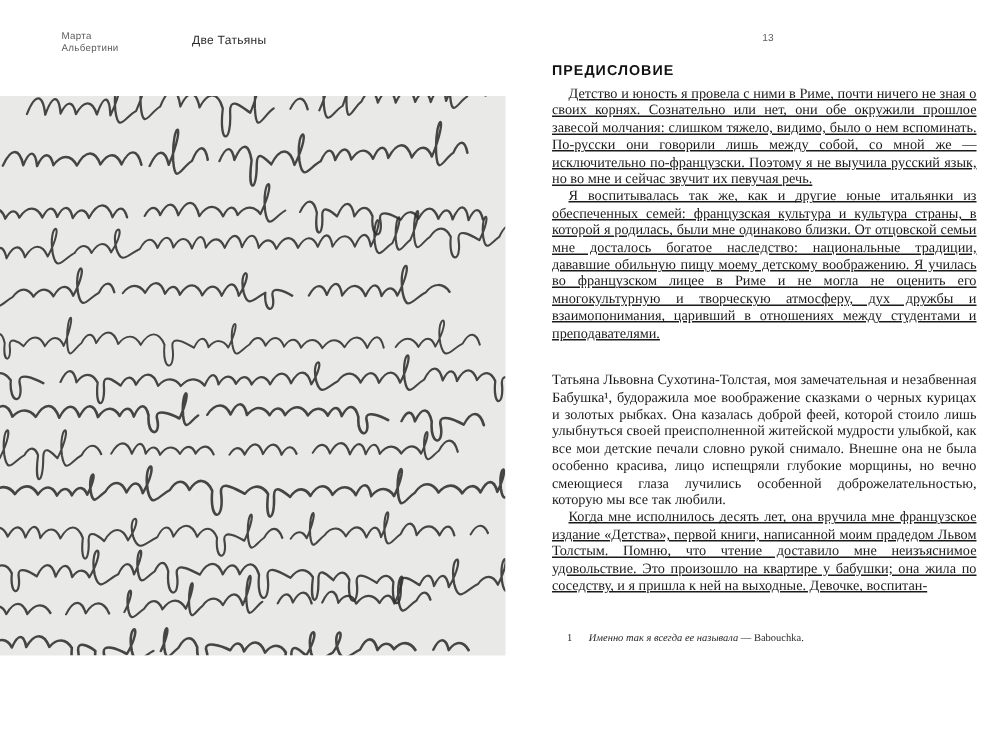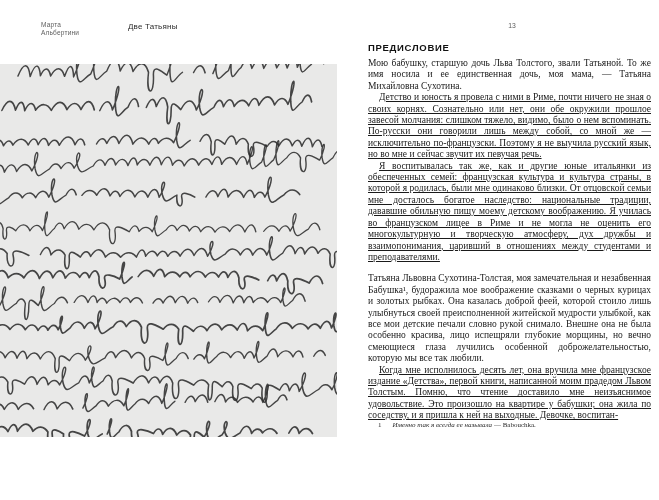--- a/index.html
+++ b/index.html
@@ -38,21 +38,21 @@
     font-family:"Liberation Sans", sans-serif;
     font-size:9.5px;font-weight:bold;letter-spacing:.7px;color:#111111;text-align:center;
   }
   .body-text{
     position:absolute;left:368px;top:58px;width:283px;
     font-size:9.5px;line-height:11.4px;color:#1a1a1a;
     text-align:justify;
   }
   .body-text p{margin:0;}
   .body-text p.indent{text-indent:11px;text-decoration:underline;}
-  .body-text p.section-gap{margin-top:10px;}
+  .body-text p.section-gap{margin-top:20px;}
   .footnote{
     position:absolute;left:368px;top:421px;width:283px;
     font-size:7px;line-height:8.4px;color:#2a2a2a;
     padding-left:10px;box-sizing:border-box;
   }
   .fn-marker{display:inline-block;margin-right:11px;font-style:normal;}
   .fn-italic{font-style:italic;text-align:right;}
   .fn-plain{font-style:normal;}
 </style>
 </head>
@@ -82,21 +82,20 @@
       <path d="M -8 293 c 3.3 -7.2 8.7 -7.2 13.4 0.8 c 3.0 -8.4 7.7 -8.4 11.9 0.5 c 2.5 -9.5 6.5 -9.5 10.0 0.4 c 3.4 -7.6 8.7 -7.6 13.4 0.2 c 3.7 -9.6 9.7 -9.6 14.9 -0.2 c 1.0 17.9 7.8 17.9 4.2 2.0 c -2.1 -8.9 6.3 -3.0 10.4 0 c 3.9 -9.7 10.2 -9.7 15.8 -0.5 c 9.5 -18.8 -4.8 -18.8 3.2 -2.0 c 5.6 10.4 7.9 4.0 15.9 0 c 2.7 -8.6 6.9 -8.6 10.7 -0.5 c 4.0 -9.6 10.3 -9.6 15.9 0.2 c 3.3 -7.3 8.7 -7.3 13.3 0.6 c 1.3 15.6 10.0 15.6 5.3 2.0 c -2.7 -7.8 8.0 -3.0 13.3 0 c 6.4 -22.9 -3.2 -22.9 2.1 -2.0 c 3.7 12.6 5.4 4.0 10.7 0 c 3.1 -7.9 7.9 -7.9 12.2 0.1 m 5.7 0.5 c 2.6 -5.7 6.9 -5.7 10.6 -0.3 c 5.8 -22.0 -2.9 -22.0 1.9 -2.0 c 3.4 12.1 4.8 4.0 9.6 0 c 3.6 -6.1 9.4 -6.1 14.4 0.8 c 3.5 -8.1 9.0 -8.1 13.8 0.7 c 2.4 -8.7 6.3 -8.7 9.7 -0.2 c 6.4 -21.7 -3.2 -21.7 2.1 -2.0 c 3.7 11.9 5.3 4.0 10.6 0 c 2.7 -9.5 7.0 -9.5 10.8 0.7 c 3.8 -7.9 10.0 -7.9 15.3 0.1 c 2.5 -7.8 6.4 -7.8 9.9 0.1 m 10.7 -0.8 c 2.8 -7.5 7.4 -7.5 11.4 -0.8" stroke-width="1.4" transform="translate(51.6 0) skewX(-10)"></path>
       <path d="M -6 319 c 3.5 -8.0 9.1 -8.0 13.9 -0.8 c 1.2 15.5 9.1 15.5 4.9 2.0 c -2.4 -7.7 7.3 -3.0 12.1 0 c 3.2 -9.9 8.2 -9.9 12.6 0.2 c 2.8 -9.6 7.2 -9.6 11.1 0.4 c 2.9 -5.9 7.5 -5.9 11.5 0.1 c 9.4 -23.3 -4.7 -23.3 3.1 -2.0 c 5.5 12.8 7.9 4.0 15.7 0 c 2.7 -9.2 6.9 -9.2 10.6 0.0 c 6.7 -20.7 -3.4 -20.7 2.2 -2.0 c 3.9 11.4 5.6 4.0 11.2 0 c 2.3 -7.5 5.9 -7.5 9.1 0.2 c 1.5 18.2 11.4 18.2 6.1 2.0 c -3.1 -9.1 9.2 -3.0 15.3 0 c 3.8 -9.6 9.9 -9.6 15.3 -0.2 c 2.8 -7.9 7.3 -7.9 11.2 0.0 c 3.2 -9.0 8.4 -9.0 13.0 0.3 c 1.5 20.2 11.4 20.2 6.1 2.0 c -3.1 -10.1 9.2 -3.0 15.3 0 c 3.7 -6.8 9.6 -6.8 14.8 -0.4 c 1.0 19.9 7.5 19.9 4.0 2.0 c -2.0 -10.0 6.0 -3.0 10.0 0 c 2.6 -6.8 6.9 -6.8 10.6 -0.2 c 1.3 18.2 10.0 18.2 5.3 2.0 c -2.7 -9.1 8.0 -3.0 13.4 0 c 2.7 -6.1 7.1 -6.1 10.9 -0.5 c 1.3 18.4 9.5 18.4 5.1 2.0 c -2.5 -9.2 7.6 -3.0 12.7 0 c 2.5 -8.6 6.4 -8.6 9.8 0.6 c 2.5 -9.1 6.5 -9.1 10.0 0.7 c 9.5 -24.1 -4.8 -24.1 3.2 -2.0 c 5.6 13.2 7.9 4.0 15.9 0 c 3.3 -6.4 8.6 -6.4 13.3 0.4 c 7.3 -22.4 -3.7 -22.4 2.4 -2.0 c 4.3 12.3 6.1 4.0 12.2 0 c 2.6 -7.4 6.8 -7.4 10.5 -0.3 c 2.4 -7.2 6.3 -7.2 9.7 0.7 c 6.3 -19.1 -3.2 -19.1 2.1 -2.0 c 3.7 10.5 5.3 4.0 10.5 0" stroke-width="1.5" transform="translate(56.1 0) skewX(-10)"></path>
       <path d="M -8 346 c 3.1 -7.6 8.0 -7.6 12.3 -0.6 c 3.5 -9.0 9.1 -9.0 14.0 0.0 c 3.8 -7.7 9.9 -7.7 15.2 -0.7 m 10.6 0.8 c 3.2 -10.1 8.4 -10.1 13.0 -0.6 c 3.9 -8.8 10.2 -8.8 15.6 0.1 m 10.0 -1.0 c 6.3 -18.7 -3.2 -18.7 2.1 -2.1 c 3.7 10.3 5.3 4.0 10.6 0 c 3.1 -7.0 8.0 -7.0 12.4 0.3 c 3.9 -7.7 10.1 -7.7 15.5 -0.4 c 5.4 -22.3 -2.7 -22.3 1.8 -2.1 c 3.2 12.3 4.5 4.0 9.1 0 c 3.3 -6.0 8.7 -6.0 13.4 -0.3 c 3.3 -9.6 8.6 -9.6 13.2 0.0 c 6.3 -25.7 -3.2 -25.7 2.1 -2.1 c 3.7 14.2 5.3 4.0 10.5 0 m 10.5 0.9 c 2.5 -7.9 6.5 -7.9 10.0 -0.6 c 3.1 -8.8 8.2 -8.8 12.6 0.7 m 7.0 -0.7 c 2.7 -9.6 7.0 -9.6 10.8 0.3 c 3.0 -6.2 7.8 -6.2 12.0 0.5 c 3.9 -6.9 10.1 -6.9 15.5 -0.4 c 2.5 -6.7 6.4 -6.7 9.9 0.4 c 7.2 -23.7 -3.6 -23.7 2.4 -2.1 c 4.2 13.0 6.0 4.0 12.0 0 c 2.3 -6.9 6.0 -6.9 9.2 -0.4" stroke-width="1.5" transform="translate(60.9 0) skewX(-10)"></path>
       <path d="M -6 368 c 3.5 -7.0 9.1 -7.0 14.0 -0.4 c 2.4 -9.2 6.2 -9.2 9.5 -0.3 c 3.8 -9.6 10.0 -9.6 15.4 0.0 c 3.8 -5.8 9.8 -5.8 15.1 0.7 c 1.1 14.9 8.5 14.9 4.6 2.0 c -2.3 -7.5 6.8 -3.0 11.4 0 c 1.5 16.0 11.5 16.0 6.1 2.0 c -3.1 -8.0 9.2 -3.0 15.3 0 c 8.6 -21.6 -4.3 -21.6 2.9 -2.0 c 5.0 11.9 7.1 4.0 14.3 0 m 5.1 -0.1 c 5.6 -19.6 -2.8 -19.6 1.9 -2.0 c 3.3 10.8 4.7 4.0 9.4 0 c 3.1 -8.5 8.1 -8.5 12.5 -0.4 c 1.6 13.7 12.0 13.7 6.4 2.0 c -3.2 -6.8 9.6 -3.0 16.0 0 c 2.3 -6.1 6.1 -6.1 9.3 0.8 c 3.5 -8.0 9.2 -8.0 14.2 0.8 c 3.5 -6.1 9.0 -6.1 13.8 -0.0 c 1.0 19.8 7.4 19.8 4.0 2.0 c -2.0 -9.9 5.9 -3.0 9.9 0 c 8.7 -20.5 -4.3 -20.5 2.9 -2.0 c 5.1 11.3 7.2 4.0 14.5 0 c 8.9 -17.5 -4.4 -17.5 3.0 -2.0 c 5.2 9.6 7.4 4.0 14.8 0 c 2.9 -9.2 7.6 -9.2 11.7 0.3 c 2.7 -5.6 7.1 -5.6 10.9 -0.5 c 3.6 -5.6 9.4 -5.6 14.4 0.5 m 11.9 -0.3 c 2.6 -8.4 6.7 -8.4 10.3 0.3 c 3.3 -6.4 8.7 -6.4 13.3 0.1" stroke-width="1.7" transform="translate(64.8 0) skewX(-10)"></path>
     </svg>
 </div>
 
 <h1 class="preface-heading">ПРЕДИСЛОВИЕ</h1>
 
 <div class="body-text">
-  <p>Мою бабушку, старшую дочь Льва Толстого, звали Татьяной. То же имя носила и ее единственная дочь, моя мама, — Татьяна Михайловна Сухотина.</p>
   <p class="indent">Детство и юность я провела с ними в Риме, почти ничего не зная о своих корнях. Сознательно или нет, они обе окружили прошлое завесой молчания: слишком тяжело, видимо, было о нем вспоминать. По-русски они говорили лишь между собой, со мной же — исключительно по-французски. Поэтому я не выучила русский язык, но во мне и сейчас звучит их певучая речь.</p>
   <p class="indent">Я воспитывалась так же, как и другие юные итальянки из обеспеченных семей: французская культура и культура страны, в которой я родилась, были мне одинаково близки. От отцовской семьи мне досталось богатое наследство: национальные традиции, дававшие обильную пищу моему детскому воображению. Я училась во французском лицее в Риме и не могла не оценить его многокультурную и творческую атмосферу, дух дружбы и взаимопонимания, царивший в отношениях между студентами и преподавателями.</p>
   <p class="section-gap">Татьяна Львовна Сухотина-Толстая, моя замечательная и незабвенная Бабушка¹, будоражила мое воображение сказками о черных курицах и золотых рыбках. Она казалась доброй феей, которой стоило лишь улыбнуться своей преисполненной житейской мудрости улыбкой, как все мои детские печали словно рукой снимало. Внешне она не была особенно красива, лицо испещряли глубокие морщины, но вечно смеющиеся глаза лучились особенной доброжелательностью, которую мы все так любили.</p>
   <p class="indent">Когда мне исполнилось десять лет, она вручила мне французское издание «Детства», первой книги, написанной моим прадедом Львом Толстым. Помню, что чтение доставило мне неизъяснимое удовольствие. Это произошло на квартире у бабушки; она жила по соседству, и я пришла к ней на выходные. Девочке, воспитан-</p>
 </div>
 
 <div class="footnote">
   <span class="fn-marker">1</span><span class="fn-italic">Именно так я всегда ее называла</span><span class="fn-plain"> — Babouchka.</span>
 </div>
 

